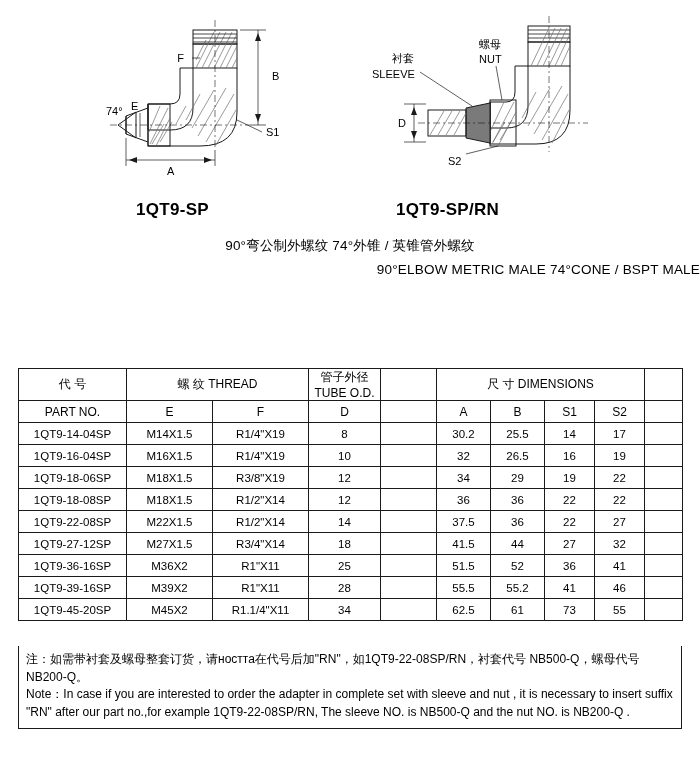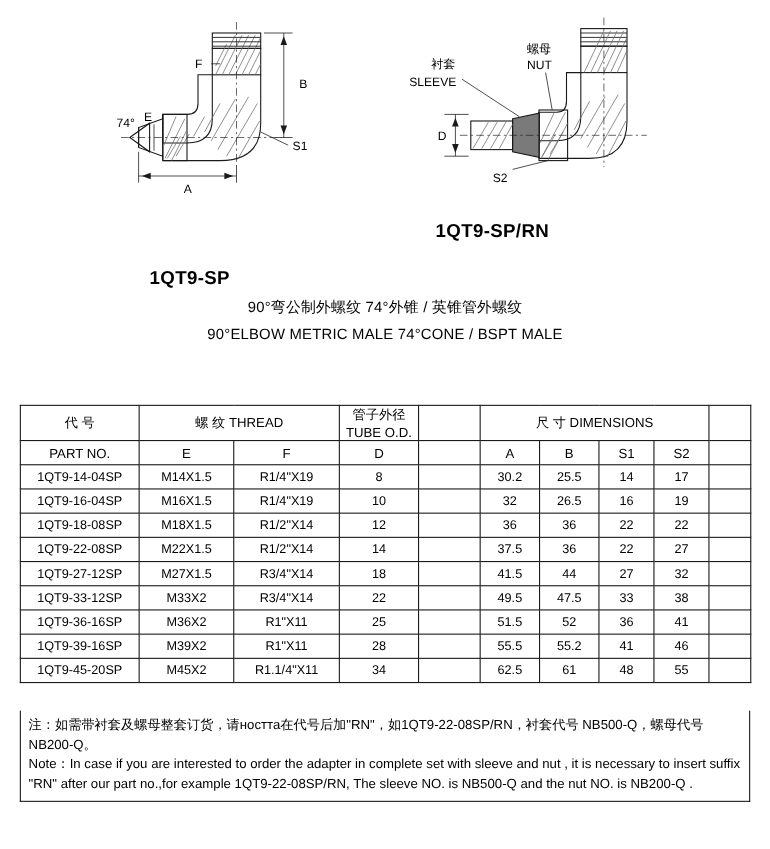--- a/index.html
+++ b/index.html
@@ -32,33 +32,32 @@
   .captions {
     position: relative;
     height: 34px;
   }
   .caption {
     position: absolute;
     font-size: 17px;
     font-weight: bold;
     letter-spacing: 0.3px;
   }
-  .caption-left  { left: 136px; top: 0; margin-top: 43px; }
+  .caption-left  { left: 136px; top: 0; }
   .caption-right { left: 396px; top: 0; text-align: center; }
 
   
   .subtitles {
-    margin-top: 34px;
     text-align: center;
     font-size: 13.5px;
     line-height: 24px;
     letter-spacing: 0.2px;
   }
   .subtitle-cn { font-size: 13.5px; }
-  .subtitle-en { font-size: 13.5px; }
+  .subtitle-en { font-size: 13.5px; text-align: right; }
 
   
   .table-wrap {
     position: absolute;
     left: 18px;
     top: 368px;
     width: 664px;
   }
   table.spec {
     border-collapse: collapse;
@@ -362,20 +361,32 @@
           <td>R1/4"X19</td>
           <td>10</td>
           <td></td>
           <td>32</td>
           <td>26.5</td>
           <td>16</td>
           <td>19</td>
           <td></td>
         </tr>
         <tr>
+          <td class="part">1QT9-18-06SP</td>
+          <td>M18X1.5</td>
+          <td>R3/8"X19</td>
+          <td>12</td>
+          <td></td>
+          <td>34</td>
+          <td>29</td>
+          <td>19</td>
+          <td>22</td>
+          <td></td>
+        </tr>
+        <tr>
           <td class="part">1QT9-18-08SP</td>
           <td>M18X1.5</td>
           <td>R1/2"X14</td>
           <td>12</td>
           <td></td>
           <td>36</td>
           <td>36</td>
           <td>22</td>
           <td>22</td>
           <td></td>
@@ -398,32 +409,20 @@
           <td>R3/4"X14</td>
           <td>18</td>
           <td></td>
           <td>41.5</td>
           <td>44</td>
           <td>27</td>
           <td>32</td>
           <td></td>
         </tr>
         <tr>
-          <td class="part">1QT9-33-12SP</td>
-          <td>M33X2</td>
-          <td>R3/4"X14</td>
-          <td>22</td>
-          <td></td>
-          <td>49.5</td>
-          <td>47.5</td>
-          <td>33</td>
-          <td>38</td>
-          <td></td>
-        </tr>
-        <tr>
           <td class="part">1QT9-36-16SP</td>
           <td>M36X2</td>
           <td>R1"X11</td>
           <td>25</td>
           <td></td>
           <td>51.5</td>
           <td>52</td>
           <td>36</td>
           <td>41</td>
           <td></td>
@@ -441,21 +440,21 @@
           <td></td>
         </tr>
         <tr>
           <td class="part">1QT9-45-20SP</td>
           <td>M45X2</td>
           <td>R1.1/4"X11</td>
           <td>34</td>
           <td></td>
           <td>62.5</td>
           <td>61</td>
-          <td>48</td>
+          <td>73</td>
           <td>55</td>
           <td></td>
         </tr>
       </tbody>
   </table>
 </div>
 
 <div class="notes">
   <p class="note-cn">注：如需带衬套及螺母整套订货，请ността在代号后加"RN"，如1QT9-22-08SP/RN，衬套代号 NB500-Q，螺母代号 NB200-Q。</p>
   <p class="note-en">Note：In case if you are interested to order the adapter in complete set with  sleeve and nut , it is necessary to insert suffix "RN" after our part no.,for example 1QT9-22-08SP/RN, The sleeve NO. is NB500-Q and the nut NO. is NB200-Q .</p>

